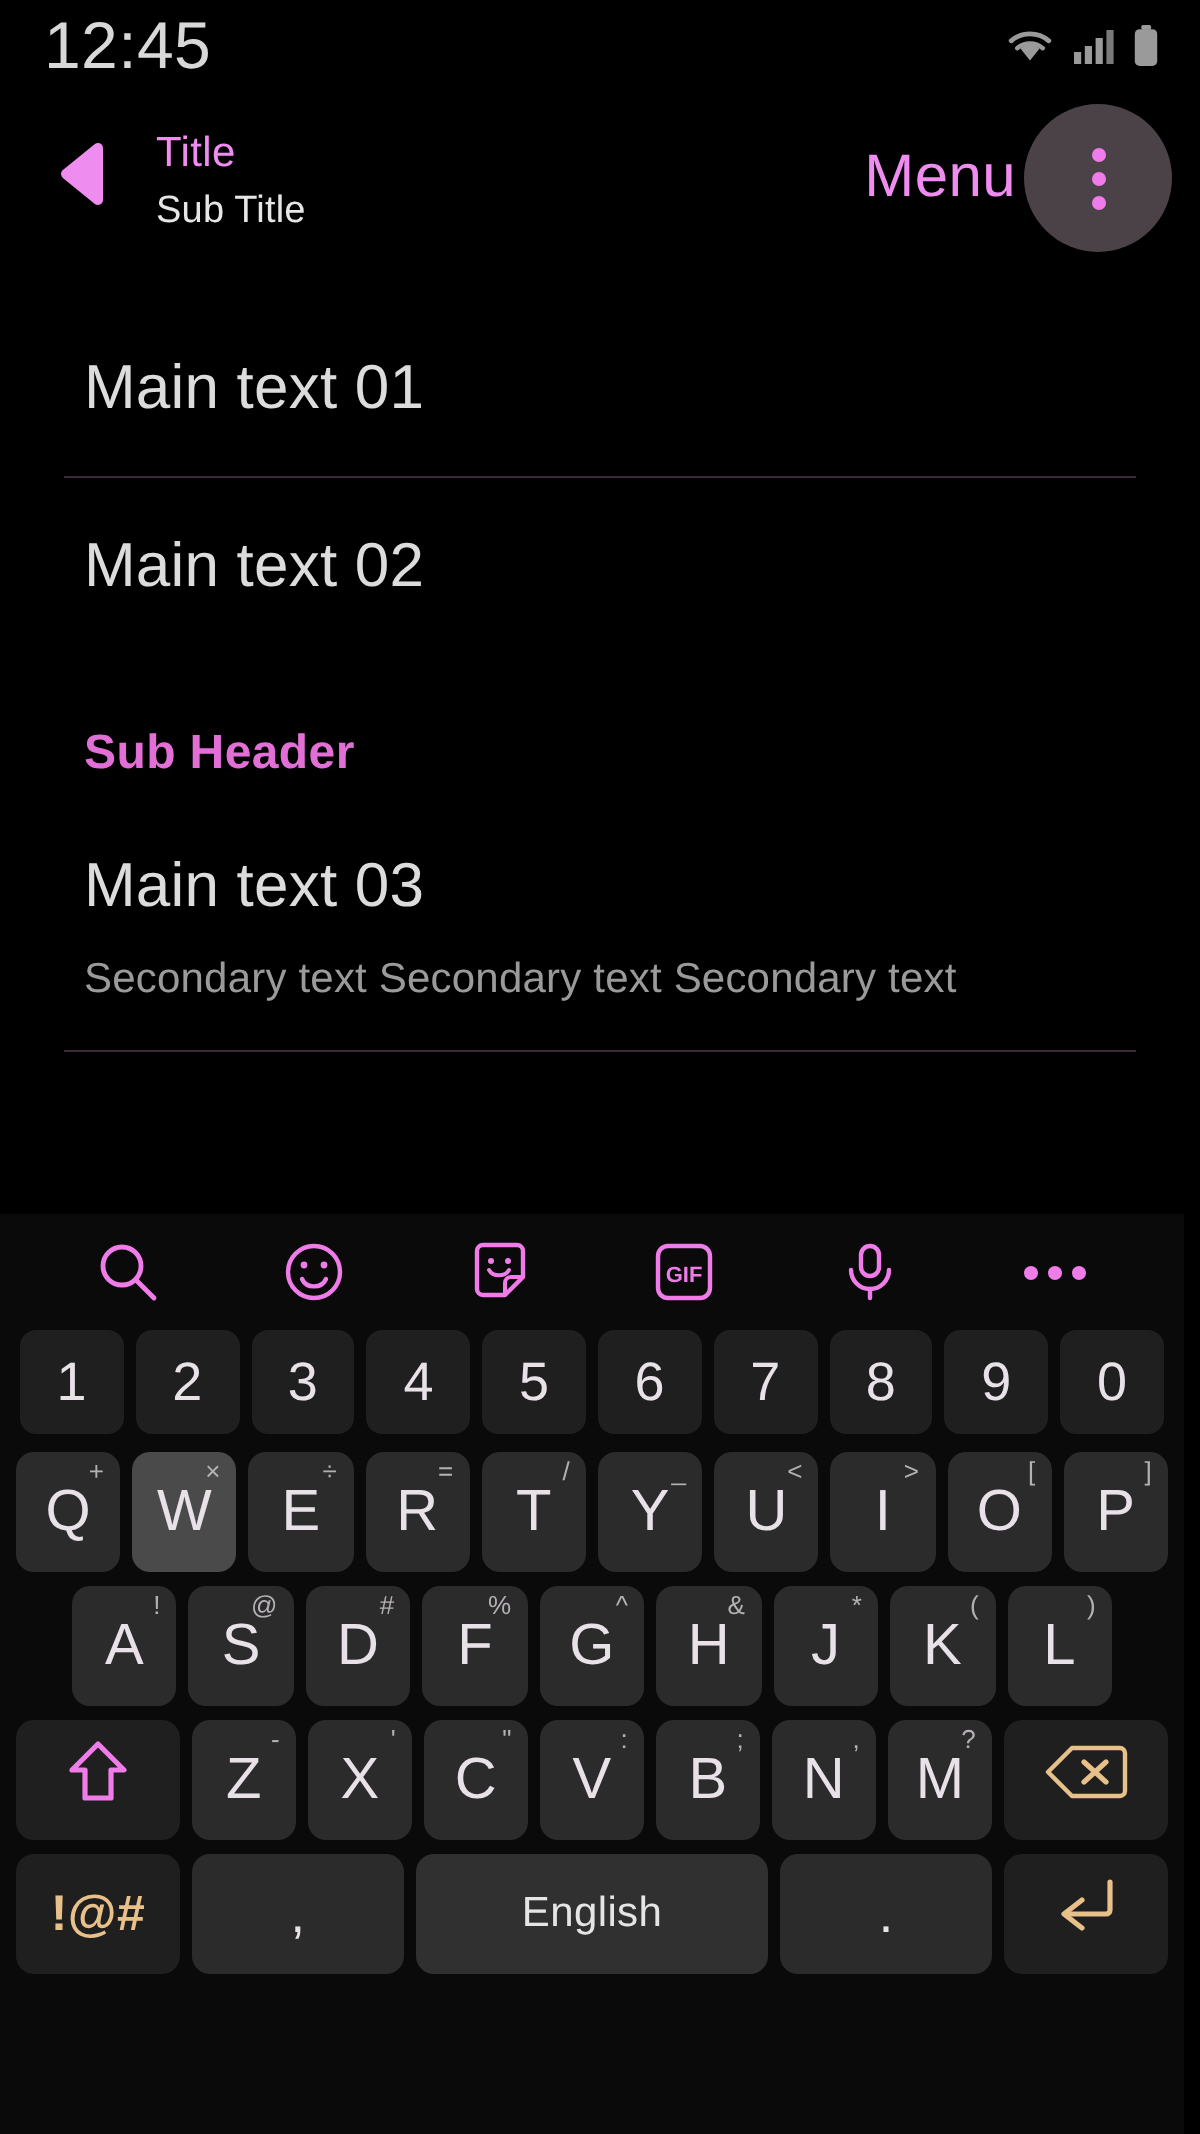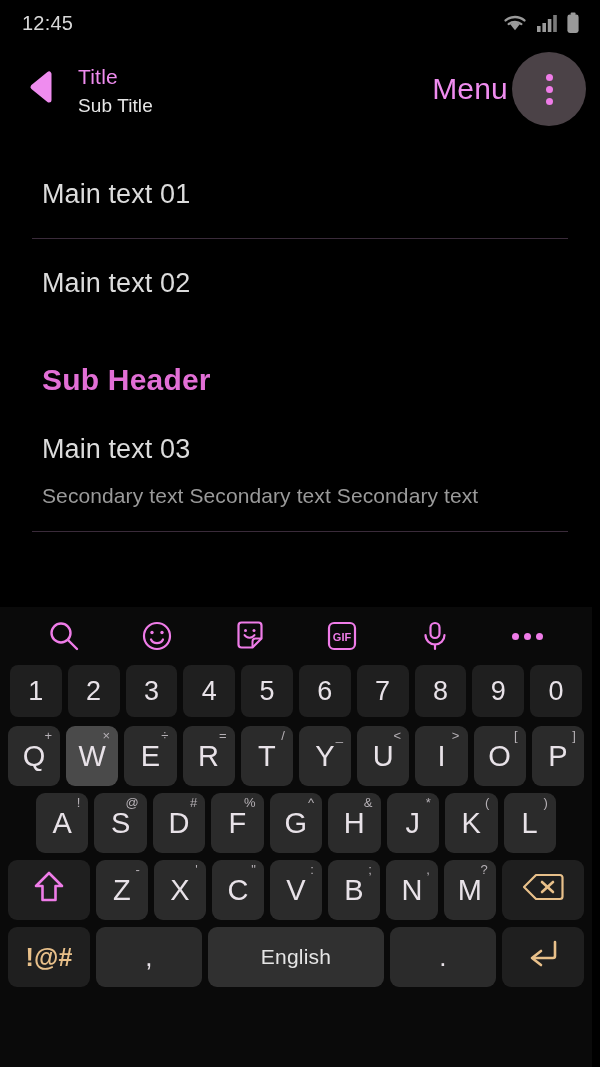--- a/index.html
+++ b/index.html
@@ -12,21 +12,21 @@
   body { position: relative; }
 
   
   .status-bar {
     height: 46px;
     display: flex; align-items: center;
     justify-content: space-between;
     padding: 0 20px 0 22px;
   }
   .status-time {
-    color: #d8d8d8; font-size: 20px; letter-spacing: .2px;
+    color: #d8d8d8; font-size: 33px; letter-spacing: .2px;
   }
   .status-icons { display: flex; align-items: center; gap: 8px; }
   .status-icons svg { display: block; }
 
   
   .app-bar {
     height: 86px;
     display: flex; align-items: center;
     padding: 0 14px 0 18px;
     position: relative;
@@ -58,37 +58,37 @@
   }
   .overflow-btn i {
     display: block; width: 7px; height: 7px;
     border-radius: 50%; background: #ef7ce8;
   }
 
   
   .content { padding-top: 20px; }
   .row { padding: 0 42px; }
   .row-main {
-    color: #dcdcdc; font-size: 27px; line-height: 32px;
+    color: #dcdcdc; font-size: 31px; line-height: 32px;
     letter-spacing: .1px;
   }
   .row-secondary {
     color: #9a9a9a; font-size: 21px; line-height: 27px;
     margin-top: 17px; letter-spacing: .1px;
   }
   .row-1 { padding-top: 26px; padding-bottom: 28px; }
   .row-2 { padding-top: 28px; padding-bottom: 30px; }
   .row-3 { padding-top: 24px; padding-bottom: 22px; }
   .row-4 { padding-top: 30px; }
   .divider {
     height: 1px; background: #3a2b3a;
     margin: 0 32px;
   }
   .sub-header {
-    color: #e26fd6; font-size: 30px; font-weight: bold;
+    color: #e26fd6; font-size: 24px; font-weight: bold;
     padding: 34px 42px 12px 42px; letter-spacing: .2px;
   }
 
   
   .keyboard {
     position: absolute; left: 0; bottom: 0;
     width: 592px; height: 460px;
     background: #0a0a0a;
     padding: 0 4px 6px 4px;
   }

